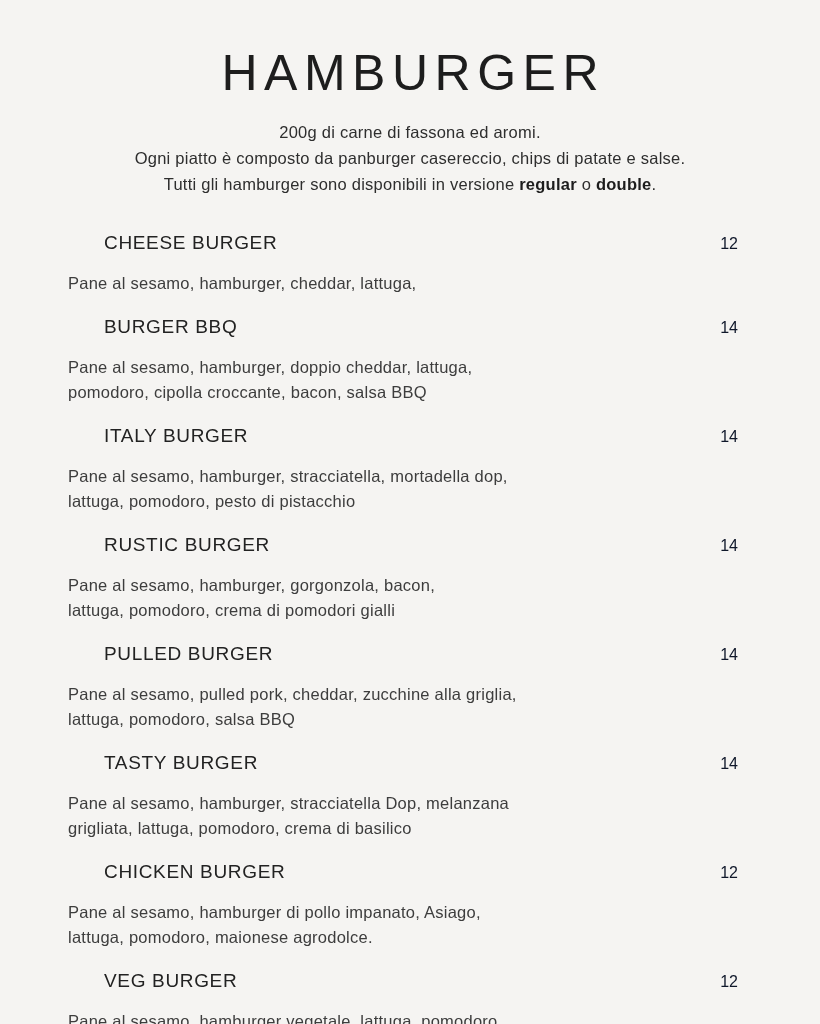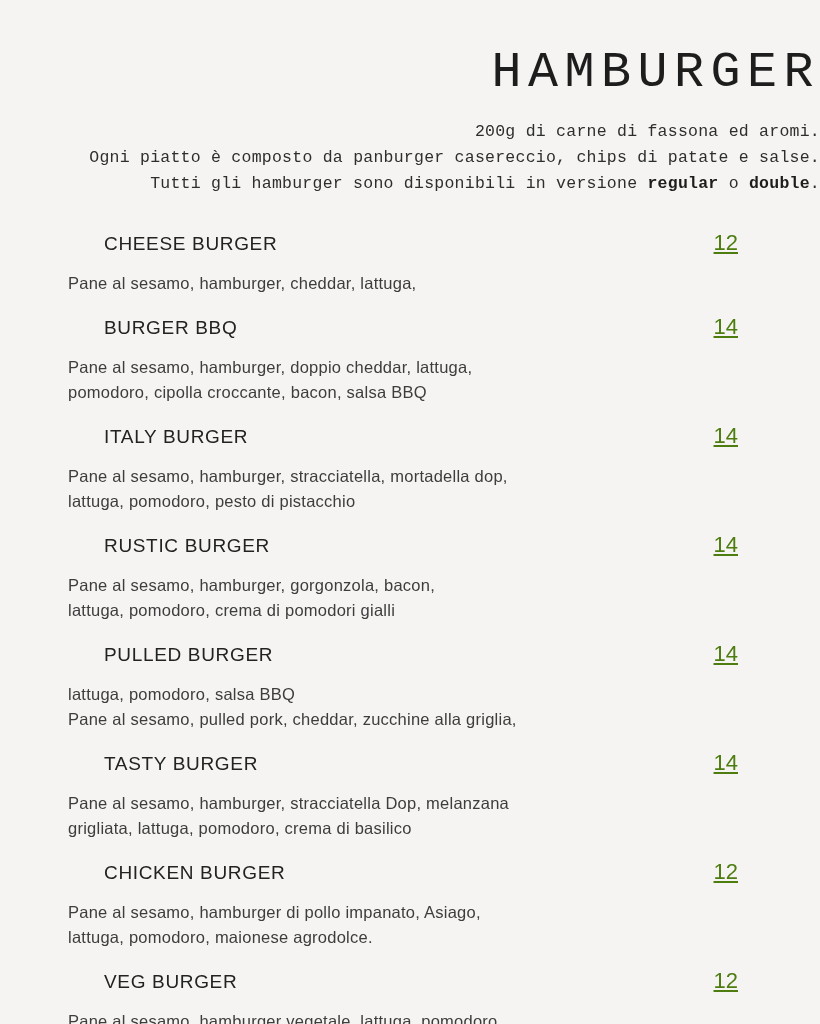--- a/index.html
+++ b/index.html
@@ -11,22 +11,21 @@
     font-family: "Liberation Sans", sans-serif;
     color: #262626;
   }
   .page {
     width: 820px;
     height: 1024px;
     padding-top: 44px;
   }
   
   .menu-header {
-    text-align: right;
-    font-family: Liberation Mono, monospace;
+    text-align: center;
   }
   .menu-title {
     font-size: 50px;
     font-weight: 500;
     letter-spacing: 0.13em;
     text-indent: 0.13em; 
     color: #1d1d1d;
     line-height: 58px;
   }
   .menu-subtitle {
@@ -52,25 +51,24 @@
   }
   .item-name {
     font-size: 19px;
     font-weight: 500;
     letter-spacing: 0.035em;
     color: #222222;
     line-height: 28px;
     margin-left: 36px;
   }
   .item-price {
-    font-size: 22px;
+    font-size: 16px;
     font-weight: 400;
-    color: #4d7c0f;
+    color: #0f172a;
     line-height: 28px;
-    text-decoration: underline;
   }
   .item-desc {
     margin-top: 13px;
     font-size: 16.5px;
     line-height: 25px;
     color: #3d3d3d;
     letter-spacing: 0.015em;
   }
   .desc-line { display: block; }
 </style>
@@ -132,22 +130,22 @@
         <span class="desc-line">lattuga, pomodoro, crema di pomodori gialli</span>
       </p>
     </div>
 
     <div class="menu-item">
       <div class="item-header">
         <h3 class="item-name">PULLED BURGER</h3>
         <span class="item-price">14</span>
       </div>
       <p class="item-desc">
+        <span class="desc-line">Pane al sesamo, pulled pork, cheddar, zucchine alla griglia,</span>
         <span class="desc-line">lattuga, pomodoro, salsa BBQ</span>
-        <span class="desc-line">Pane al sesamo, pulled pork, cheddar, zucchine alla griglia,</span>
       </p>
     </div>
 
     <div class="menu-item">
       <div class="item-header">
         <h3 class="item-name">TASTY BURGER</h3>
         <span class="item-price">14</span>
       </div>
       <p class="item-desc">
         <span class="desc-line">Pane al sesamo, hamburger, stracciatella Dop, melanzana</span>

